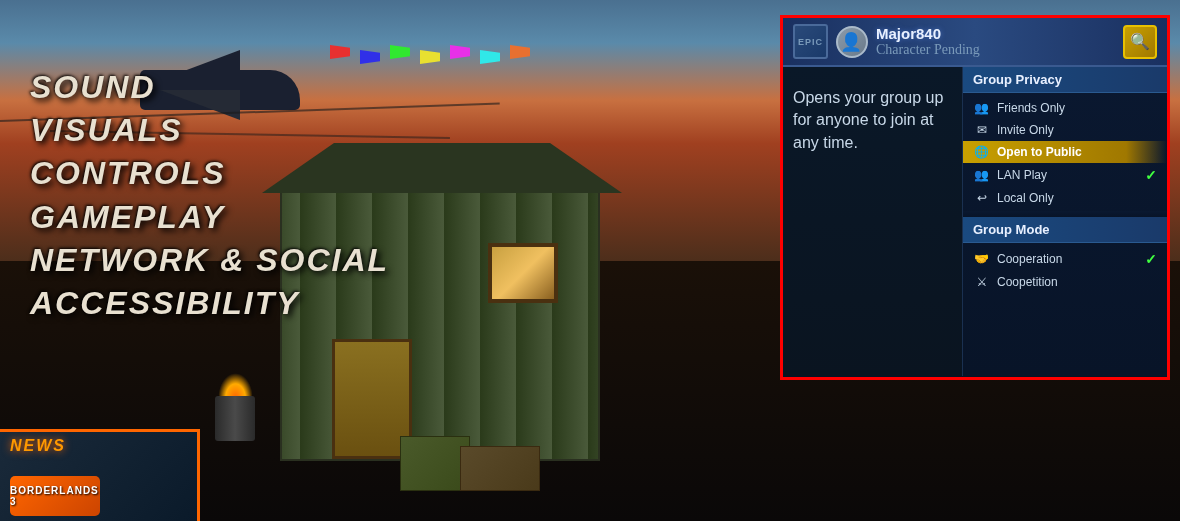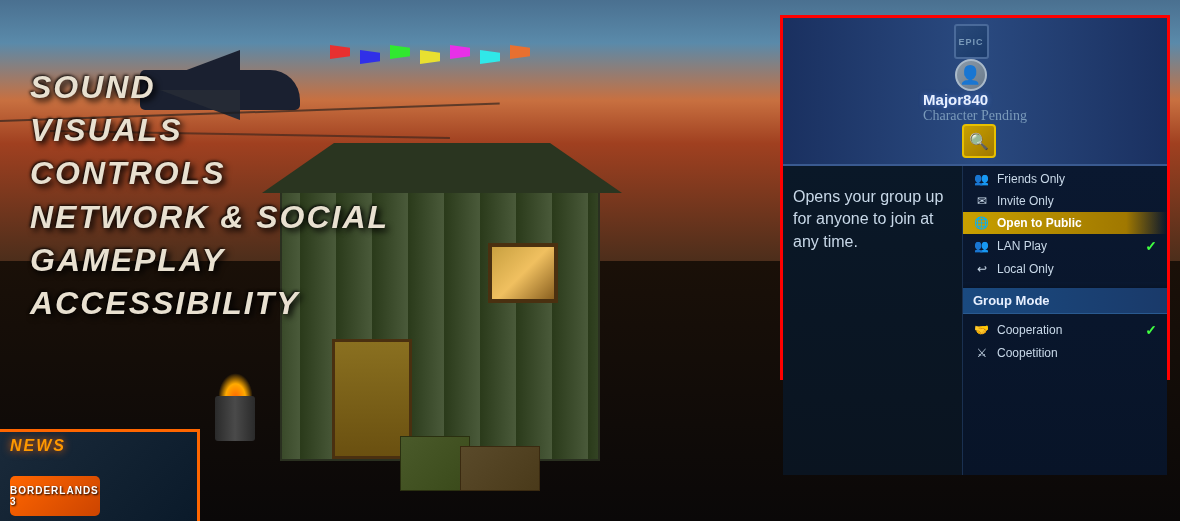--- a/index.html
+++ b/index.html
@@ -267,21 +267,20 @@
     }
 
     
     .profile-header {
       display: flex;
       align-items: center;
       background: linear-gradient(90deg, #1a3060 0%, #2a4a80 50%, #1a3060 100%);
       padding: 6px 10px;
       border-bottom: 2px solid #3a5a90;
       position: relative;
-      flex-direction: column;
     }
 
     .epic-badge {
       width: 35px;
       height: 35px;
       background: linear-gradient(135deg, #2a4a7a 0%, #1a3a6a 100%);
       border: 2px solid #4a6a9a;
       border-radius: 3px;
       display: flex;
       align-items: center;
@@ -512,22 +511,22 @@
   </div>
 
   <div class="wire" style="top:120px; left:0; width:500px; transform:rotate(-2deg); opacity:0.6;"></div>
   <div class="wire" style="top:130px; left:50px; width:400px; transform:rotate(1deg); opacity:0.5;"></div>
 </div>
 
 <div class="left-menu">
   <div class="menu-item">SOUND</div>
   <div class="menu-item">VISUALS</div>
   <div class="menu-item">CONTROLS</div>
+  <div class="menu-item">GAMEPLAY</div>
   <div class="menu-item">NETWORK &amp; SOCIAL</div>
-  <div class="menu-item">GAMEPLAY</div>
   <div class="menu-item">ACCESSIBILITY</div>
 </div>
 
 <div class="news-section">
   <div class="news-label">NEWS</div>
   <div class="news-logo">
     <span>BORDERLANDS 3</span>
   </div>
 </div>
 
@@ -550,20 +549,21 @@
   </div>
 
   <div class="panel-content">
 
     <div class="description-panel">
       <p class="description-text">Opens your group up for anyone to join at any time.</p>
     </div>
 
     <div class="settings-panel">
 
+      <div class="section-header">Group Privacy</div>
 
       <div class="options-list">
 
         <div class="option-item">
           <span class="option-icon">👥</span>
           <span class="option-label">Friends Only</span>
         </div>
 
         <div class="option-item">
           <span class="option-icon">✉</span>

